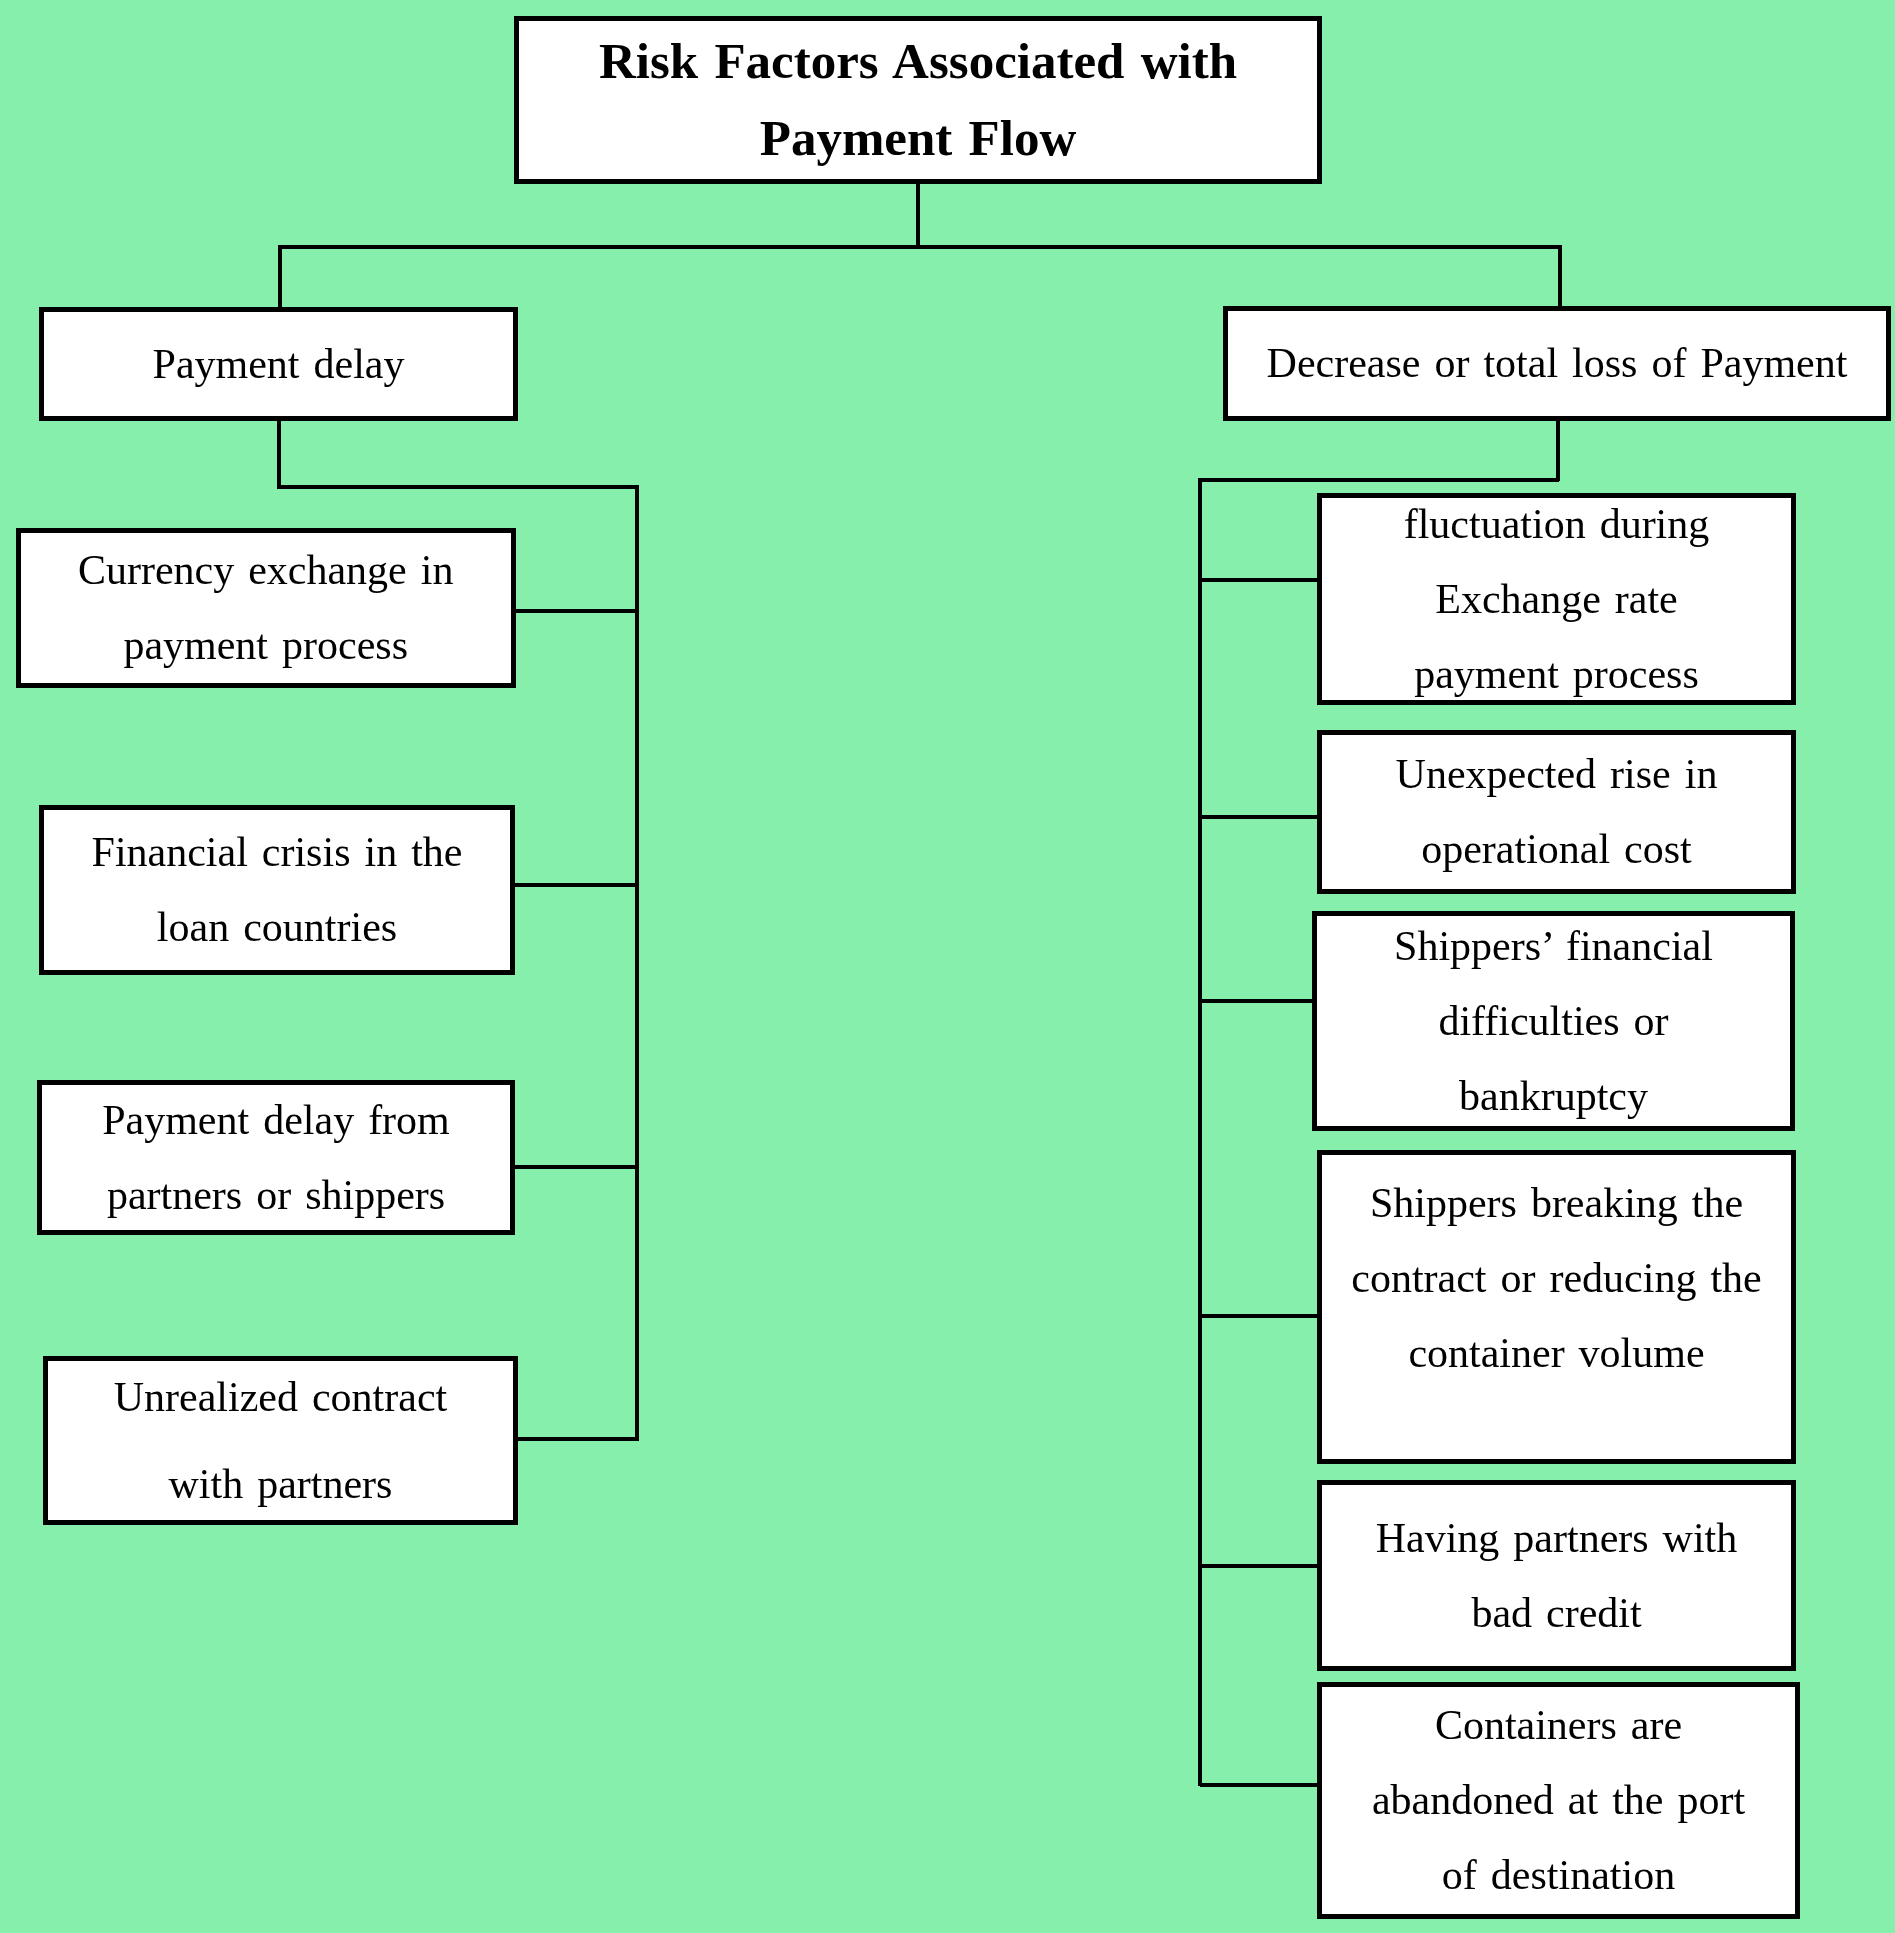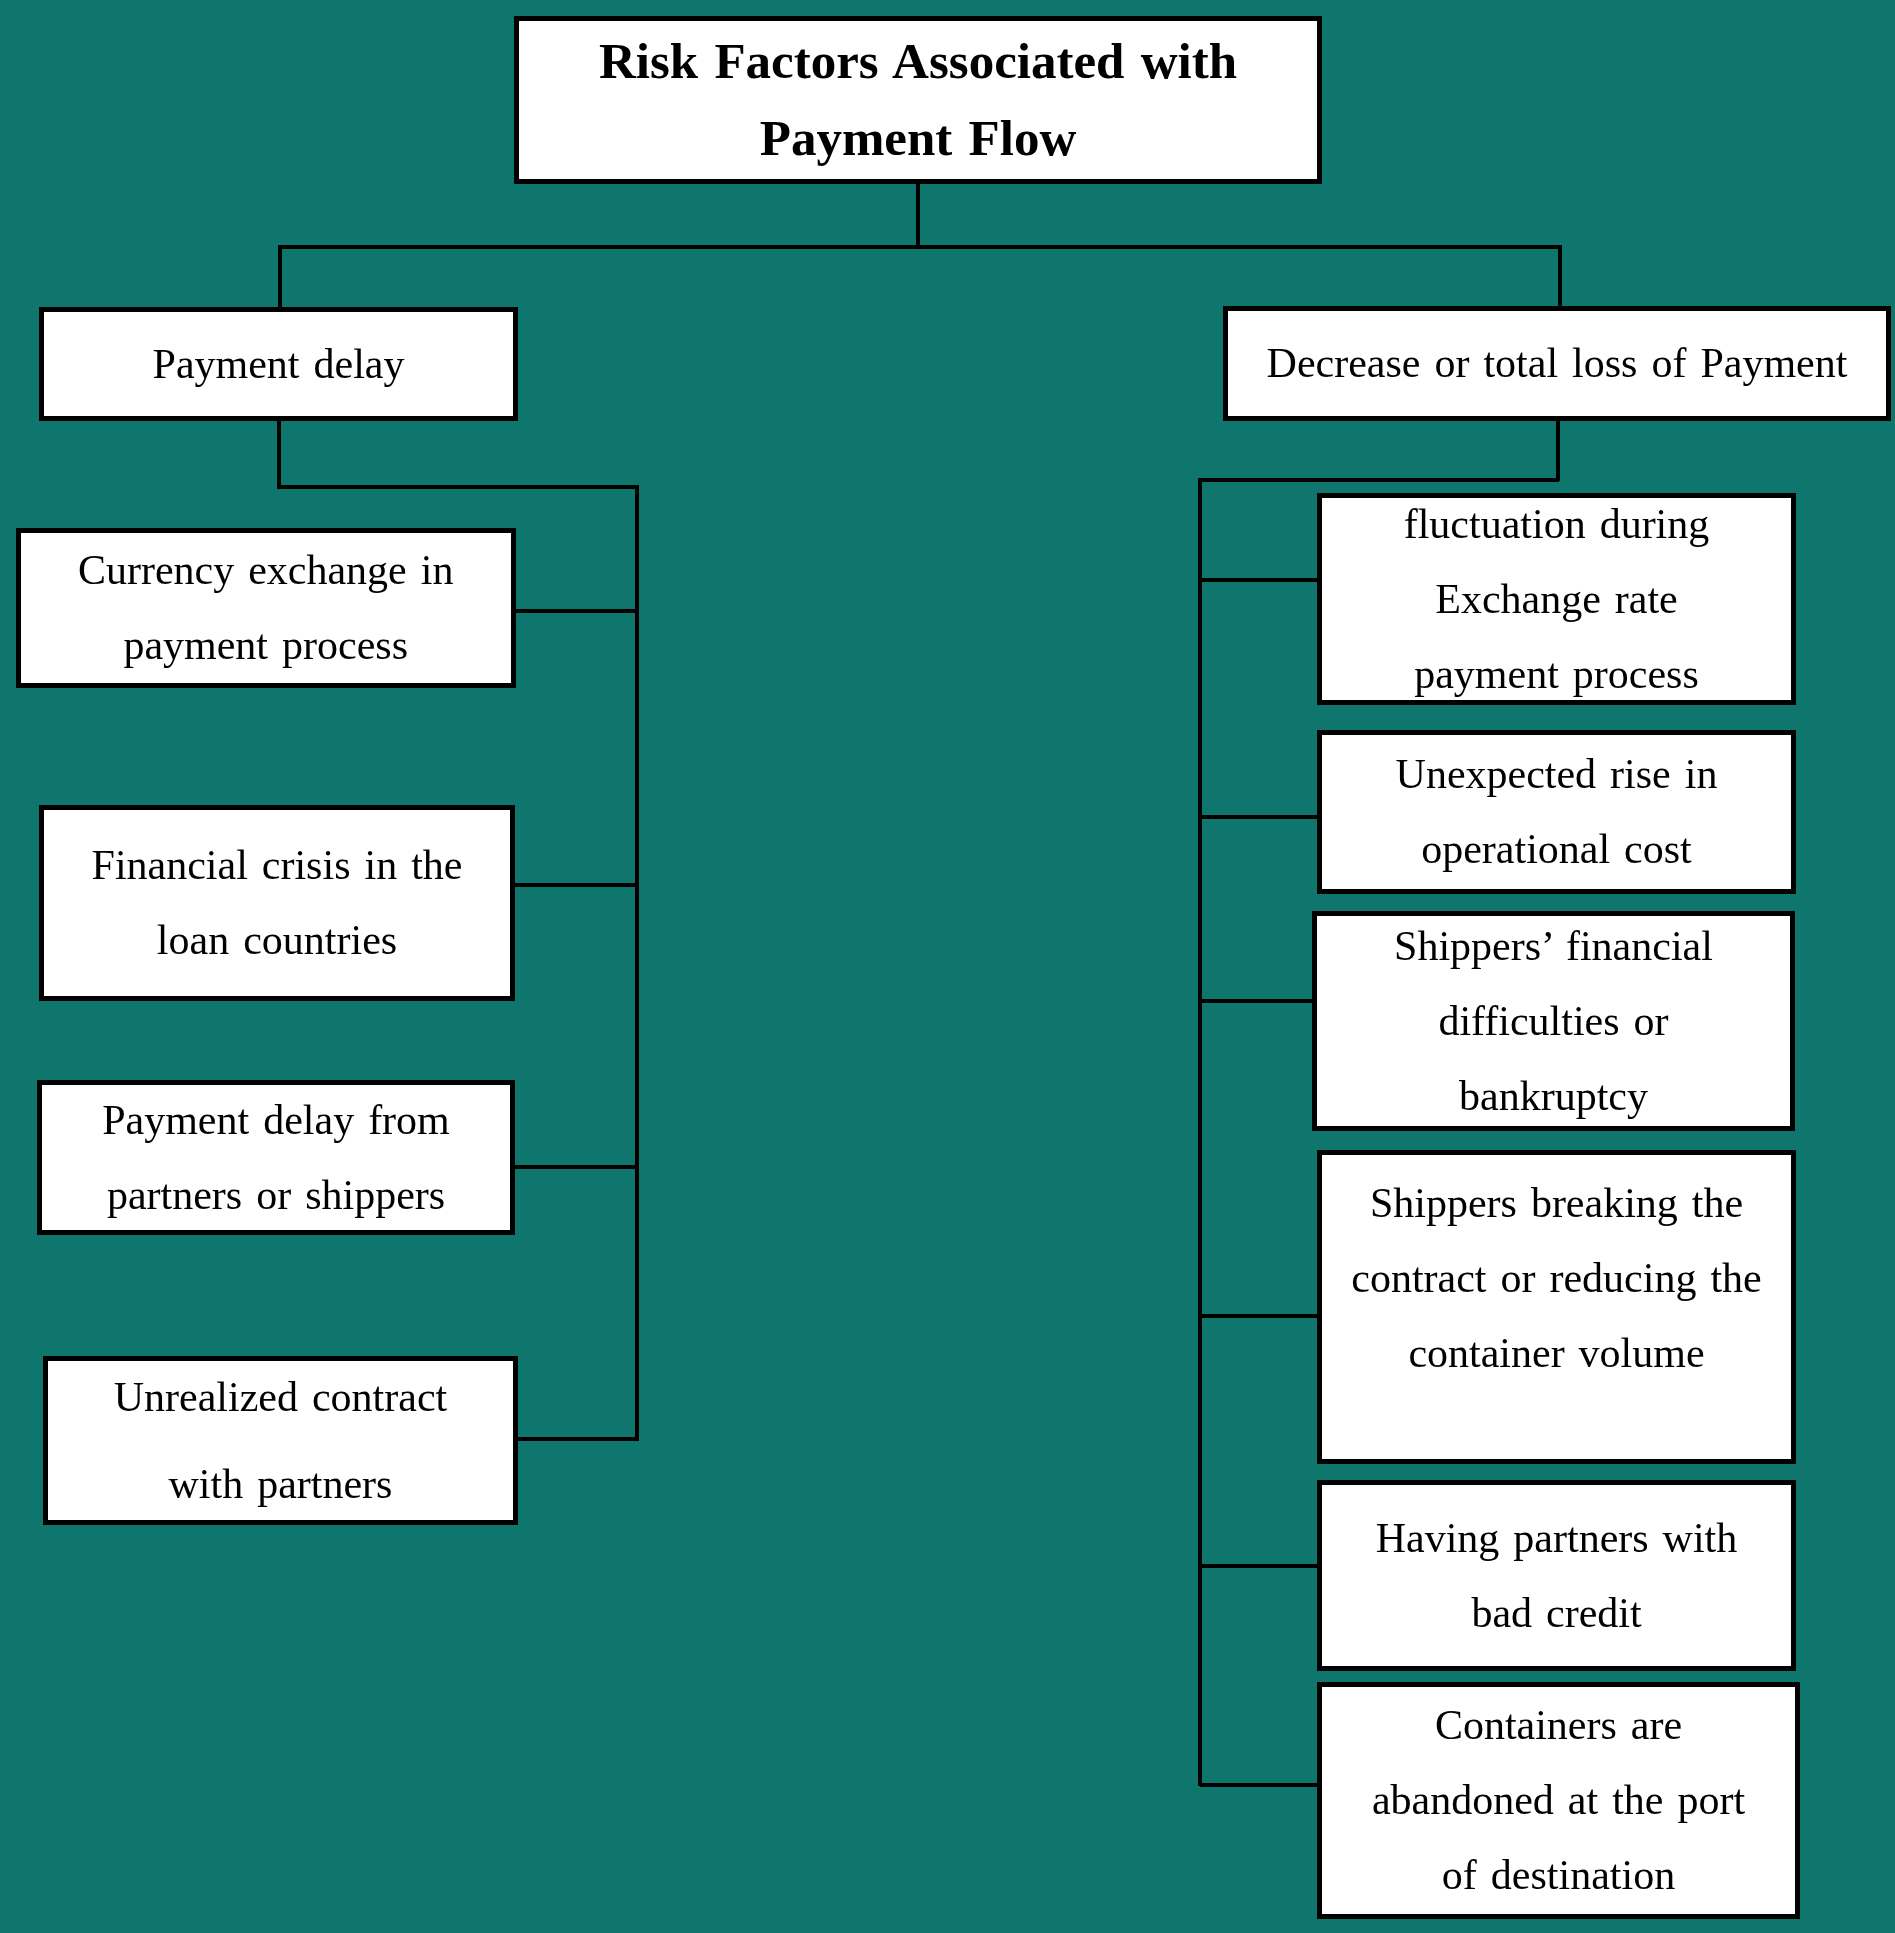--- a/index.html
+++ b/index.html
@@ -4,21 +4,21 @@
 <style>
   html, body {
     margin: 0;
     padding: 0;
     background: #ffffff;
   }
   .diagram {
     position: relative;
     width: 1895px;
     height: 1934px;
-    background: #0f766e;
+    background: #86efac;
     font-family: "Liberation Serif", "DejaVu Serif", serif;
     color: #000000;
   }
   .box {
     position: absolute;
     box-sizing: border-box;
     border: 5.2px solid #000000;
     background: #ffffff;
     display: flex;
     flex-direction: column;
@@ -70,21 +70,21 @@
   <div class="hl" style="left:514px; top:609px; width:123px; height:3.5px;"></div>
   <div class="hl" style="left:514px; top:883px; width:123px; height:3.5px;"></div>
   <div class="hl" style="left:513px; top:1165px; width:124px; height:3.5px;"></div>
   <div class="hl" style="left:516px; top:1437px; width:122px; height:3.5px;"></div>
 
   <div class="box" style="left:15.7px; top:528px; width:500px; height:160px;">
     <div class="ln">Currency exchange in</div>
     <div class="ln">payment process</div>
   </div>
 
-  <div class="box" style="left:39px; top:805px; width:476px; height:196px;">
+  <div class="box" style="left:39px; top:805px; width:476px; height:170px;">
     <div class="ln">Financial crisis in the</div>
     <div class="ln">loan countries</div>
   </div>
 
   <div class="box" style="left:37px; top:1080px; width:478px; height:155px;">
     <div class="ln">Payment delay from</div>
     <div class="ln">partners or shippers</div>
   </div>
 
   <div class="box" style="left:43px; top:1356px; width:475px; height:169px;gap:12px;">

